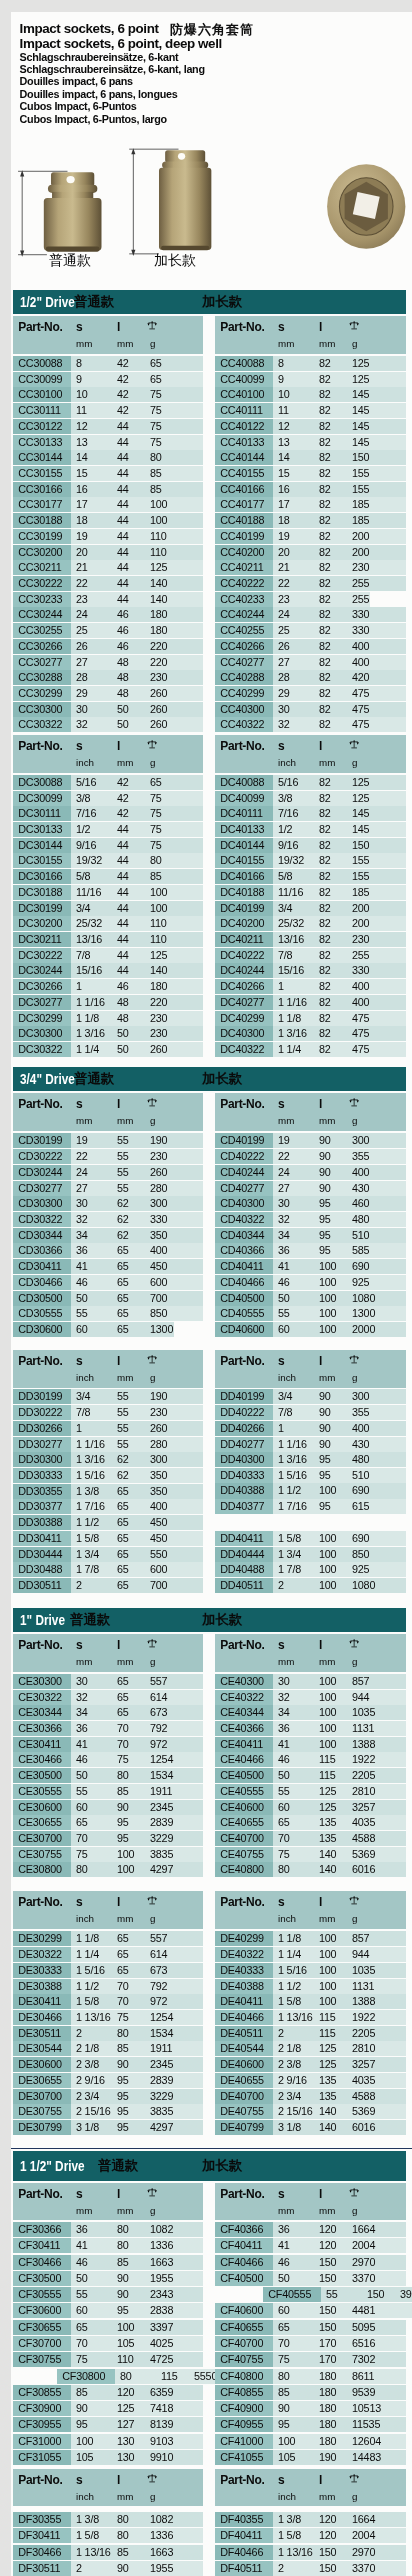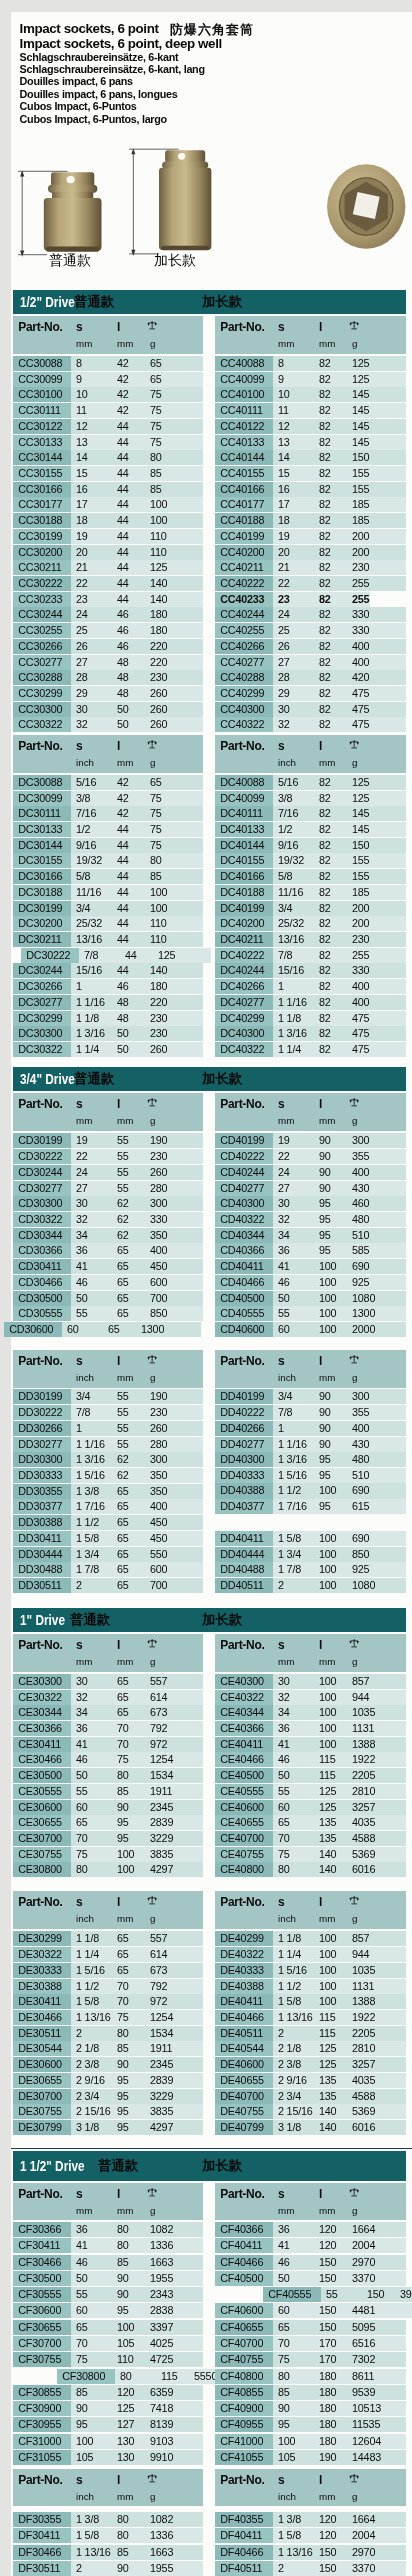--- a/index.html
+++ b/index.html
@@ -373,21 +373,21 @@
       <span class="v-s">21</span>
       <span class="v-l">82</span>
       <span class="v-g">230</span>
     </div>
     <div class="trow" style="left: 215px; top: 576px; width: 191px; height: 14.7px; line-height: 14.7px;">
       <span class="pcell">CC40222</span>
       <span class="v-s">22</span>
       <span class="v-l">82</span>
       <span class="v-g">255</span>
     </div>
-    <div class="trow alt" style="left: 215px; top: 592px; width: 155px; height: 14.7px; line-height: 14.7px; font-weight: bold;">
+    <div class="trow alt" style="left: 215px; top: 592px; width: 155px; height: 14.7px; line-height: 14.7px;">
       <span class="pcell">CC40233</span>
       <span class="v-s">23</span>
       <span class="v-l">82</span>
       <span class="v-g">255</span>
     </div>
     <div class="trow" style="left: 215px; top: 607px; width: 191px; height: 14.7px; line-height: 14.7px;">
       <span class="pcell">CC40244</span>
       <span class="v-s">24</span>
       <span class="v-l">82</span>
       <span class="v-g">330</span>
@@ -529,21 +529,21 @@
       <span class="v-s">25/32</span>
       <span class="v-l">44</span>
       <span class="v-g">110</span>
     </div>
     <div class="trow" style="left: 13px; top: 932px; width: 190px; height: 14.7px; line-height: 14.7px;">
       <span class="pcell">DC30211</span>
       <span class="v-s">13/16</span>
       <span class="v-l">44</span>
       <span class="v-g">110</span>
     </div>
-    <div class="trow alt" style="left: 13px; top: 948px; width: 190px; height: 14.7px; line-height: 14.7px; margin-left: 8px;">
+    <div class="trow alt" style="left: 13px; top: 948px; width: 190px; height: 14.7px; line-height: 14.7px;">
       <span class="pcell">DC30222</span>
       <span class="v-s">7/8</span>
       <span class="v-l">44</span>
       <span class="v-g">125</span>
     </div>
     <div class="trow" style="left: 13px; top: 963px; width: 190px; height: 14.7px; line-height: 14.7px;">
       <span class="pcell">DC30244</span>
       <span class="v-s">15/16</span>
       <span class="v-l">44</span>
       <span class="v-g">140</span>
@@ -792,21 +792,21 @@
       <span class="v-s">50</span>
       <span class="v-l">65</span>
       <span class="v-g">700</span>
     </div>
     <div class="trow alt" style="left: 13px; top: 1306px; width: 190px; height: 14.7px; line-height: 14.7px;">
       <span class="pcell">CD30555</span>
       <span class="v-s">55</span>
       <span class="v-l">65</span>
       <span class="v-g">850</span>
     </div>
-    <div class="trow" style="left: 4px; top: 1322px; width: 161px; height: 14.7px; line-height: 14.7px; padding-left: 36px;">
+    <div class="trow" style="left: 13px; top: 1322px; width: 161px; height: 14.7px; line-height: 14.7px;">
       <span class="pcell">CD30600</span>
       <span class="v-s">60</span>
       <span class="v-l">65</span>
       <span class="v-g">1300</span>
     </div>
     <div class="trow" style="left: 215px; top: 1133px; width: 191px; height: 14.7px; line-height: 14.7px;">
       <span class="pcell">CD40199</span>
       <span class="v-s">19</span>
       <span class="v-l">90</span>
       <span class="v-g">300</span>

